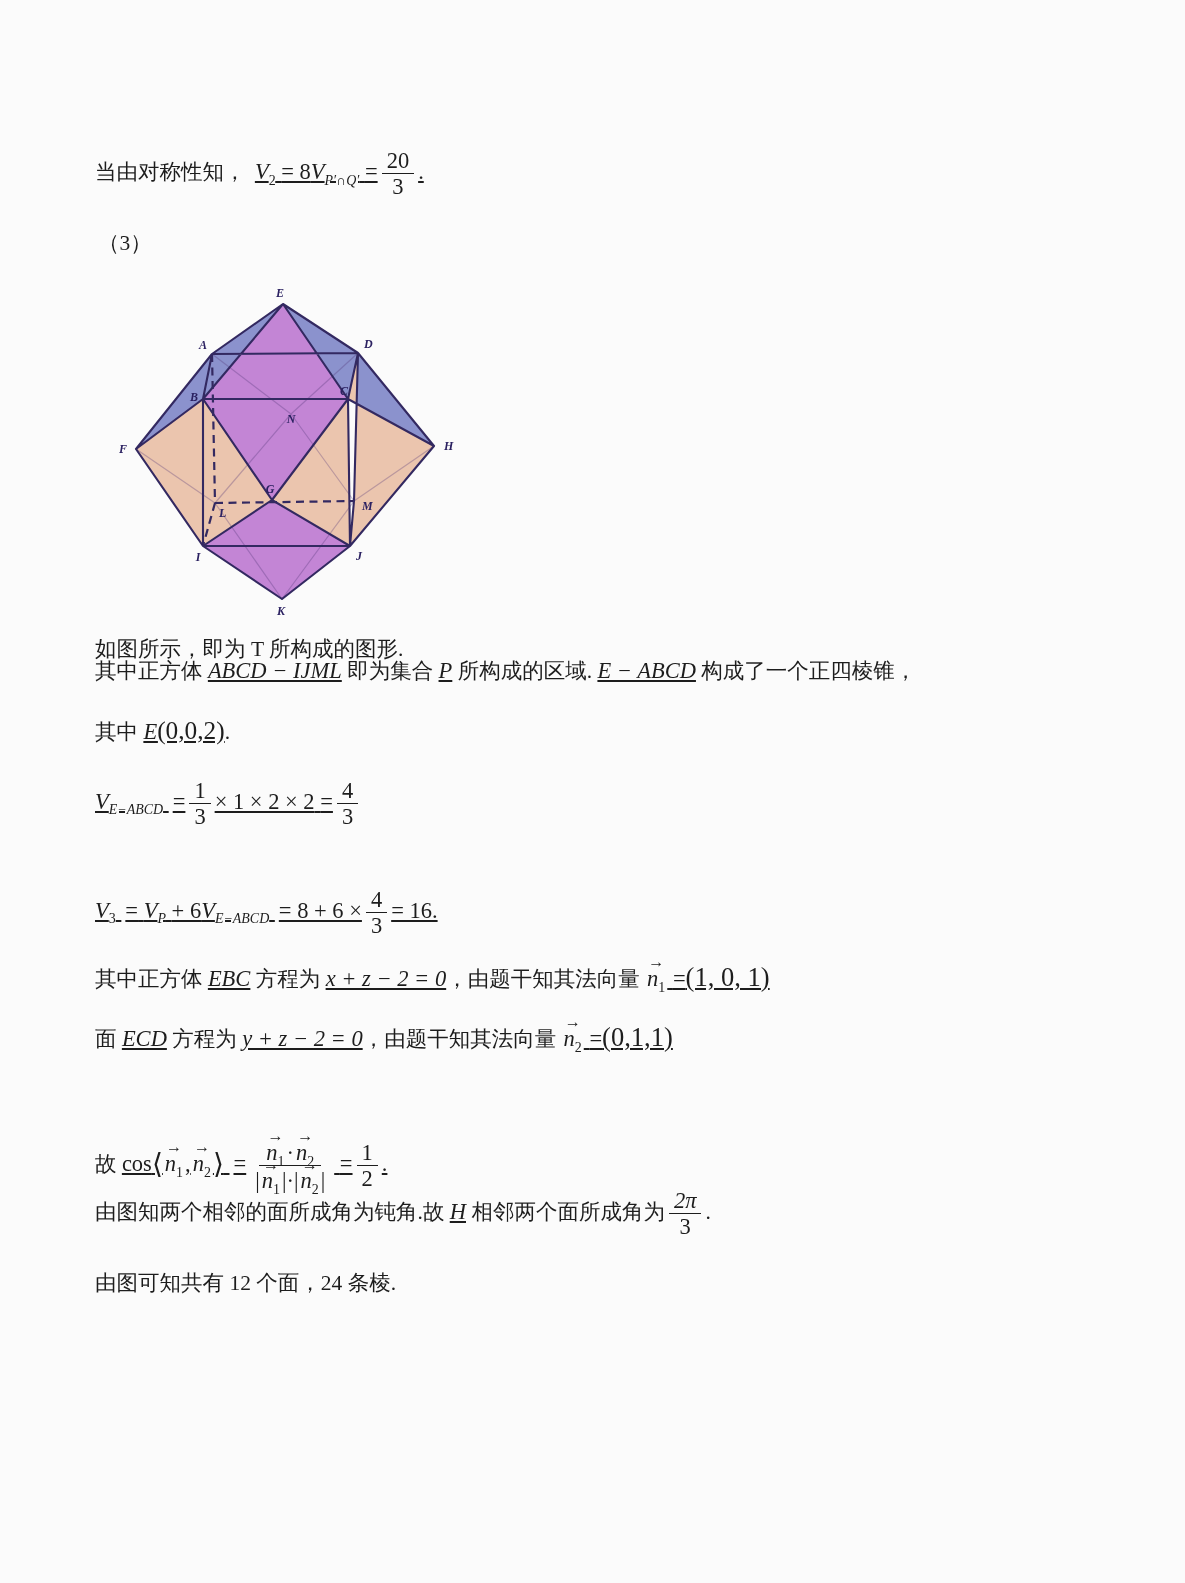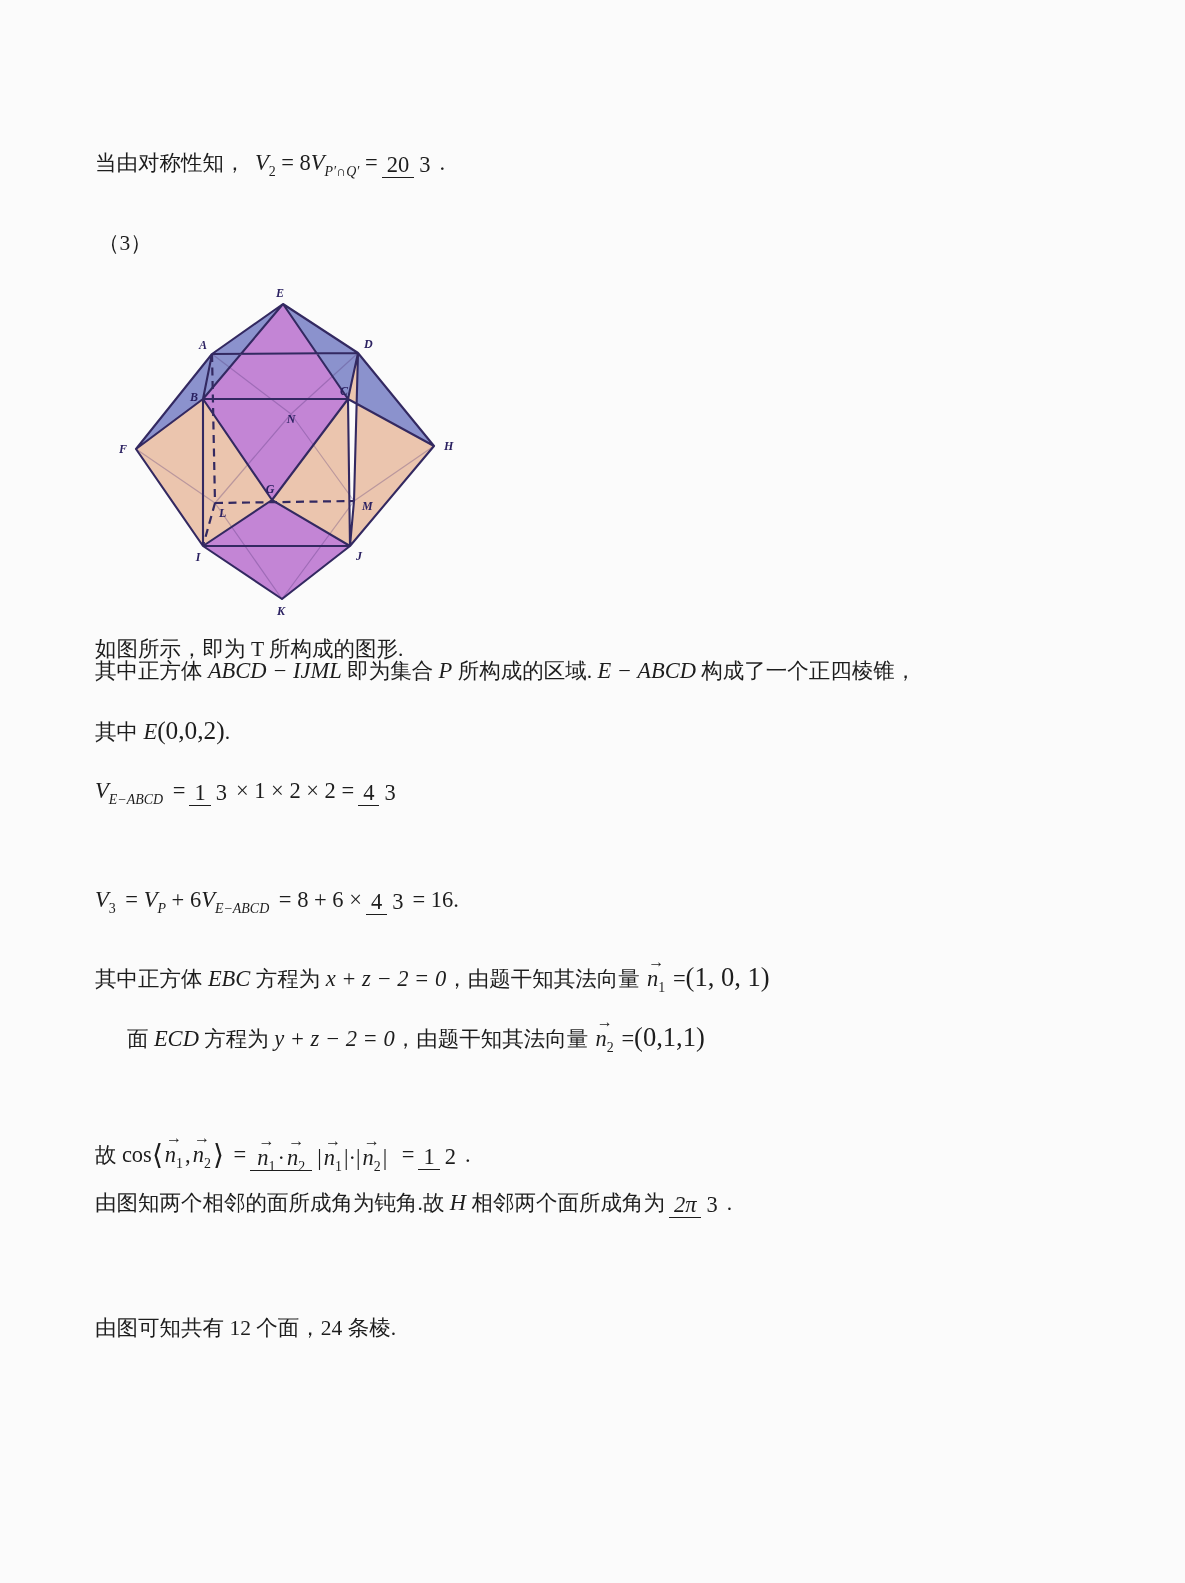--- a/index.html
+++ b/index.html
@@ -4,26 +4,26 @@
 <style>
   html,body{margin:0;padding:0;}
   body{
     width:1185px;height:1583px;position:relative;
     background:#fbfbfb;color:#1d1d1d;
     font-family:"Liberation Serif","DejaVu Serif",serif;
     overflow:hidden;
   }
   .blk{position:absolute;left:95px;white-space:nowrap;}
   .cn{font-size:21.5px;}
-  .math{font-size:22.5px;}
+  .math{font-size:22.5px;text-decoration:underline;}
   .it{font-style:italic;}
   sub{font-size:0.62em;font-style:italic;line-height:0;}
   sub.up{font-style:normal;}
   .frac{
-    display:inline-flex;flex-direction:row;align-items:center;
+    display:inline-flex;flex-direction:column;align-items:center;
     vertical-align:middle;line-height:1.12;margin:0 4px;text-align:center;
   }
   .frac .num{border-bottom:1.7px solid #1d1d1d;padding:0 5px;}
   .frac .den{padding:0 5px;}
   .vec{position:relative;display:inline-block;font-style:italic;padding:0 2px;margin-top:2px;}
   .vec::before{
     content:"\2192";position:absolute;top:-0.78em;left:50%;
     transform:translateX(-50%);font-size:0.72em;font-style:normal;letter-spacing:0;
   }
   .ang{font-size:1.25em;vertical-align:-0.08em;font-style:normal;}
@@ -139,21 +139,21 @@
       <span class="num">4</span>
       <span class="den">3</span>
     </span><span>= 16</span><span>.</span>
 </div>
 
 <div class="blk cn" style="top:962px;">
   <span>其中正方体 </span><span class="it math">EBC</span><span> 方程为 </span><span class="it math">x + z − 2 = 0</span><span>，由题干知其法向量 </span><span class="math"><span class="vec"><span>n</span><sub class="up">1</sub></span>
   <span>=</span><span class="paren">(1, 0, 1)</span></span>
 </div>
 
-<div class="blk cn" style="top:1022px;margin-left:32px;">
+<div class="blk cn" style="top:1022px;">
   <span>面 </span><span class="it math">ECD</span><span> 方程为 </span><span class="it math">y + z − 2 = 0</span><span>，由题干知其法向量 </span><span class="math"><span class="vec"><span>n</span><sub class="up">2</sub></span>
   <span>=</span><span class="paren">(0,1,1)</span></span>
 </div>
 
 <div class="blk cn" style="top:1090px;margin-top:48px;">
   <span>故 </span><span class="math"><span>cos</span><span class="ang">⟨</span><span class="vec"><span>n</span><sub class="up">1</sub></span><span>,</span><span class="vec"><span>n</span><sub class="up">2</sub></span><span class="ang">⟩</span>
   <span class="gap-s">=</span><span class="frac">
         <span class="num"><span class="vec"><span>n</span><sub class="up">1</sub></span><span>·</span><span class="vec"><span>n</span><sub class="up">2</sub></span></span>
         <span class="den"><span>|</span><span class="vec"><span>n</span><sub class="up">1</sub></span><span>|</span><span>·</span><span>|</span><span class="vec"><span>n</span><sub class="up">2</sub></span><span>|</span></span>
       </span>
@@ -163,15 +163,15 @@
       </span><span>.</span></span>
 </div>
 
 <div class="blk cn" style="top:1188px;">
   <span>由图知两个相邻的面所成角为钝角.故 </span><span class="it math">H</span><span> 相邻两个面所成角为</span><span class="math"><span class="frac">
         <span class="num it">2π</span>
         <span class="den">3</span>
       </span></span><span>.</span>
 </div>
 
-<div class="blk cn" style="top:1268px;margin-top:45px;">
+<div class="blk cn" style="top:1268px;">
   <span>由图可知共有 12 个面，24 条棱.</span>
 </div>
 
 </body></html>

